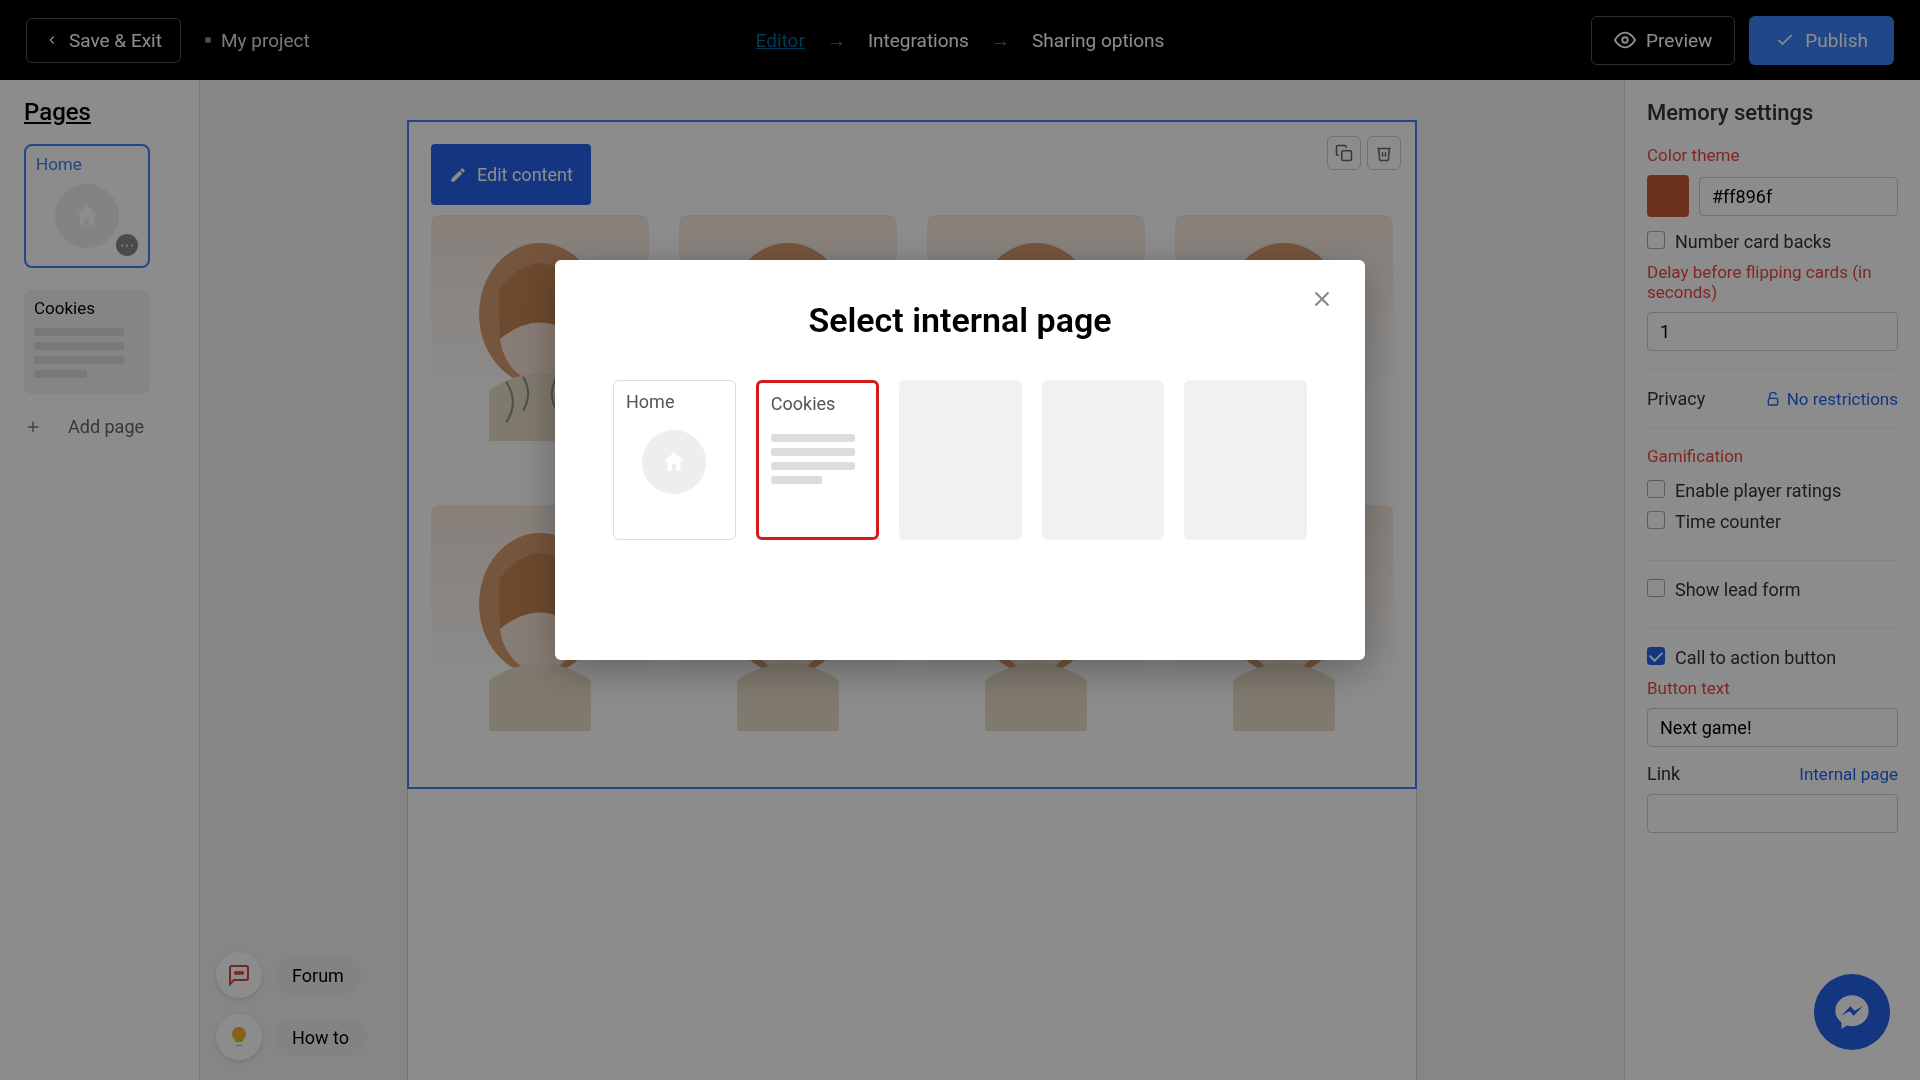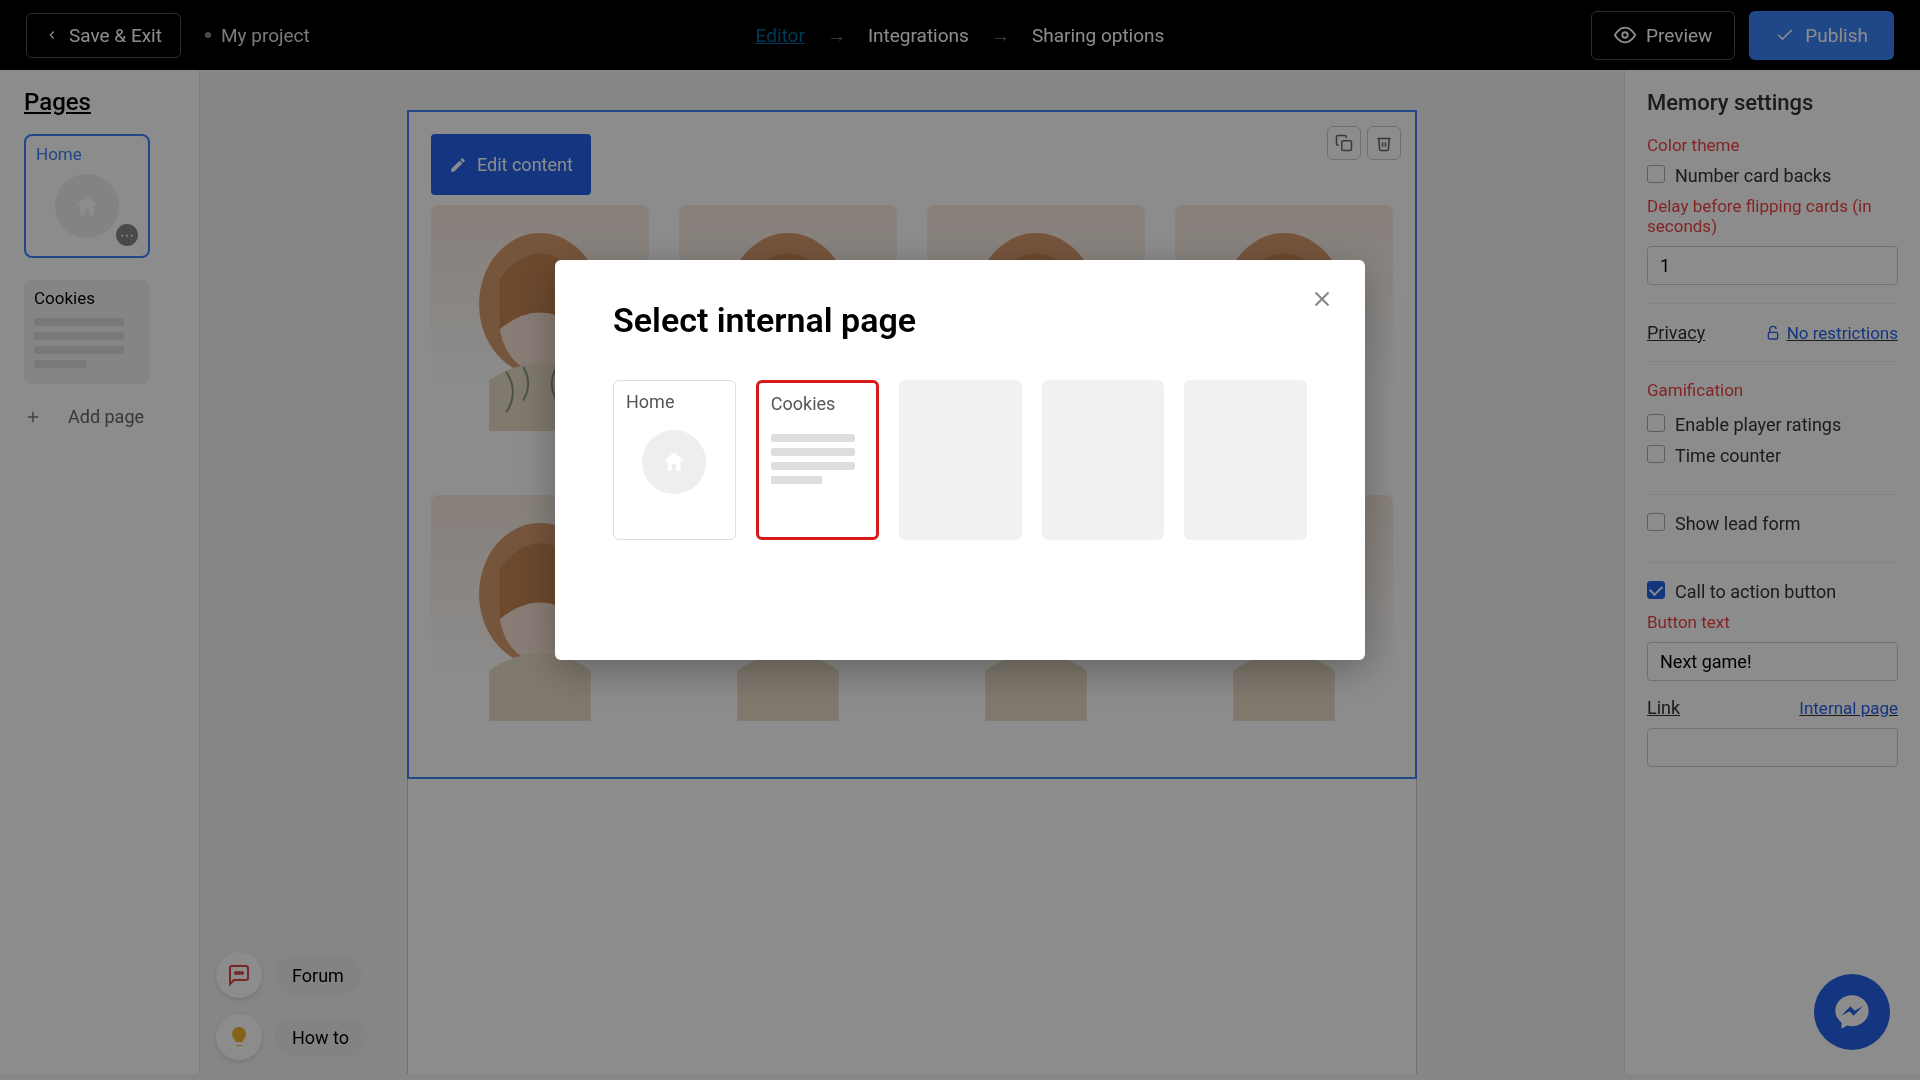--- a/index.html
+++ b/index.html
@@ -1,19 +1,19 @@
 <!DOCTYPE html>
 <html><head>
 <meta charset="utf-8">
 <style>
 * { margin:0; padding:0; box-sizing:border-box; font-family:-apple-system,BlinkMacSystemFont,"Segoe UI",Roboto,Arial,sans-serif; }
 body { width:1920px; height:1080px; background:#f5f5f5; overflow:hidden; position:relative; }
 
 
-.topbar { height:70px; background:#000; display:flex; align-items:center; padding:0 26px; color:#fff; }
+.topbar { height:80px; background:#000; display:flex; align-items:center; padding:0 26px; color:#fff; }
 .save-exit { border:1px solid #555; border-radius:6px; padding:10px 18px; display:flex; align-items:center; gap:10px; font-size:19px; color:#fff; cursor:pointer; }
 .project-name { margin-left:24px; font-size:19px; color:#ddd; display:flex; align-items:center; gap:10px; }
 .project-dot{width:6px;height:6px;border-radius:50%;background:#888;}
 .center-nav { position:absolute; left:50%; transform:translateX(-50%); display:flex; align-items:center; gap:22px; font-size:19px; }
 .center-nav .active { color:#0369a1;text-decoration:underline; }
 .center-nav .arrow { color:#777; }
 .right-buttons { margin-left:auto; display:flex; gap:14px; }
 .preview-btn { border:1px solid #555; border-radius:6px; padding:12px 22px; display:flex; align-items:center; gap:10px; font-size:19px; cursor:pointer; }
 .publish-btn { background:#3b82f6; border-radius:6px; padding:12px 26px; display:flex; align-items:center; gap:10px; font-size:19px; cursor:pointer; }
 
@@ -48,39 +48,39 @@
 .section{border-top:1px solid #eee;padding:18px 0;}
 .section.first{border-top:none;padding-top:0;}
 .label-sm{font-size:17px;color:#ef4444;margin-bottom:10px;}
 .color-row{display:flex;gap:10px;align-items:center;margin-bottom:14px;}
 .swatch{width:42px;height:42px;border-radius:4px;}
 .text-input{border:1px solid #ccc;border-radius:4px;padding:8px 12px;font-size:18px;width:100%;}
 .checkbox-row{display:flex;gap:10px;margin-bottom:10px;cursor:pointer;}
 .cb{width:18px;height:18px;border:1px solid #aaa;border-radius:3px;display:inline-block;}
 .cb.checked{background:#2563eb;border-color:#2563eb;position:relative;}
 .cb.checked:after{content:"";position:absolute;left:4px;top:1px;width:6px;height:10px;border:solid #fff;border-width:0 2px 2px 0;transform:rotate(45deg);}
-.row-between{display:flex;justify-content:space-between;align-items:center;text-decoration:underline;}
+.row-between{display:flex;justify-content:space-between;align-items:center;}
 .link-blue{color:#2563eb;font-size:17px;cursor:pointer;display:flex;align-items:center;gap:6px;}
 
 
 .help-pills{position:absolute;left:216px;bottom:20px;display:flex;flex-direction:column;gap:16px;}
 .pill-row{display:flex;align-items:center;gap:12px;}
 .pill-icon{width:46px;height:46px;border-radius:50%;background:#fff;box-shadow:0 2px 6px rgba(0,0,0,.15);display:flex;align-items:center;justify-content:center;}
 .pill-label{background:#eee;border-radius:18px;padding:8px 18px;font-size:18px;}
 
 
 .messenger{position:absolute;right:30px;bottom:30px;width:76px;height:76px;border-radius:50%;background:#2563eb;display:flex;align-items:center;justify-content:center;cursor:pointer;}
 
 
 .dim{position:absolute;inset:0;background:rgba(0,0,0,.45);}
 
 
 .modal{position:absolute;left:50%;top:260px;transform:translateX(-50%);width:810px;background:#fff;border-radius:6px;box-shadow:0 10px 40px rgba(0,0,0,.3);padding:40px 58px 120px;}
 .modal-close{position:absolute;top:26px;right:30px;cursor:pointer;color:#888;}
-.modal h1{font-size:34px;font-weight:600;text-align:left;margin-bottom:40px;}
+.modal h1{font-size:34px;font-weight:600;text-align:center;margin-bottom:40px;}
 .page-select-row{display:flex;gap:20px;}
 .page-opt{width:128px;height:160px;border-radius:6px;padding:10px 12px;cursor:pointer;}
 .page-opt.home{border:1px solid #ddd;background:#fff;}
 .page-opt.cookies{border:3px solid #d61a1a;background:#fff;}
 .page-opt.placeholder{background:#f1f1f4;}
 .page-opt .label{font-size:18px;color:#555;margin-bottom:12px;}
 .mini-home{width:64px;height:64px;border-radius:50%;background:#eee;margin:18px auto 0;display:flex;align-items:center;justify-content:center;}
 </style>
 </head>
 <body>
@@ -243,20 +243,24 @@
           </div>
       </div>
     </div>
     <div style="width:1010px;margin:0 auto;border-left:1px solid #ccc;border-right:1px solid #ccc;border-bottom:1px solid #ccc;height:320px;background:#fff"></div>
   </div>
 
   <div class="right-panel">
     <h3>Memory settings</h3>
     <div class="section first">
       <div class="label-sm">Color theme</div>
+      <div class="color-row">
+        <div class="swatch" style="background:#c65a3a"></div>
+        <input class="text-input" style="flex: 1 1 0%;" value="#ff896f">
+      </div>
       <div class="checkbox-row">
         <span class="cb"></span>
           <span>Number card backs</span>
       </div>
       <div class="label-sm">Delay before flipping cards (in seconds)</div>
       <input class="text-input" value="1" style="">
     </div>
     <div class="section">
       <div class="row-between">
         <span>Privacy</span>

